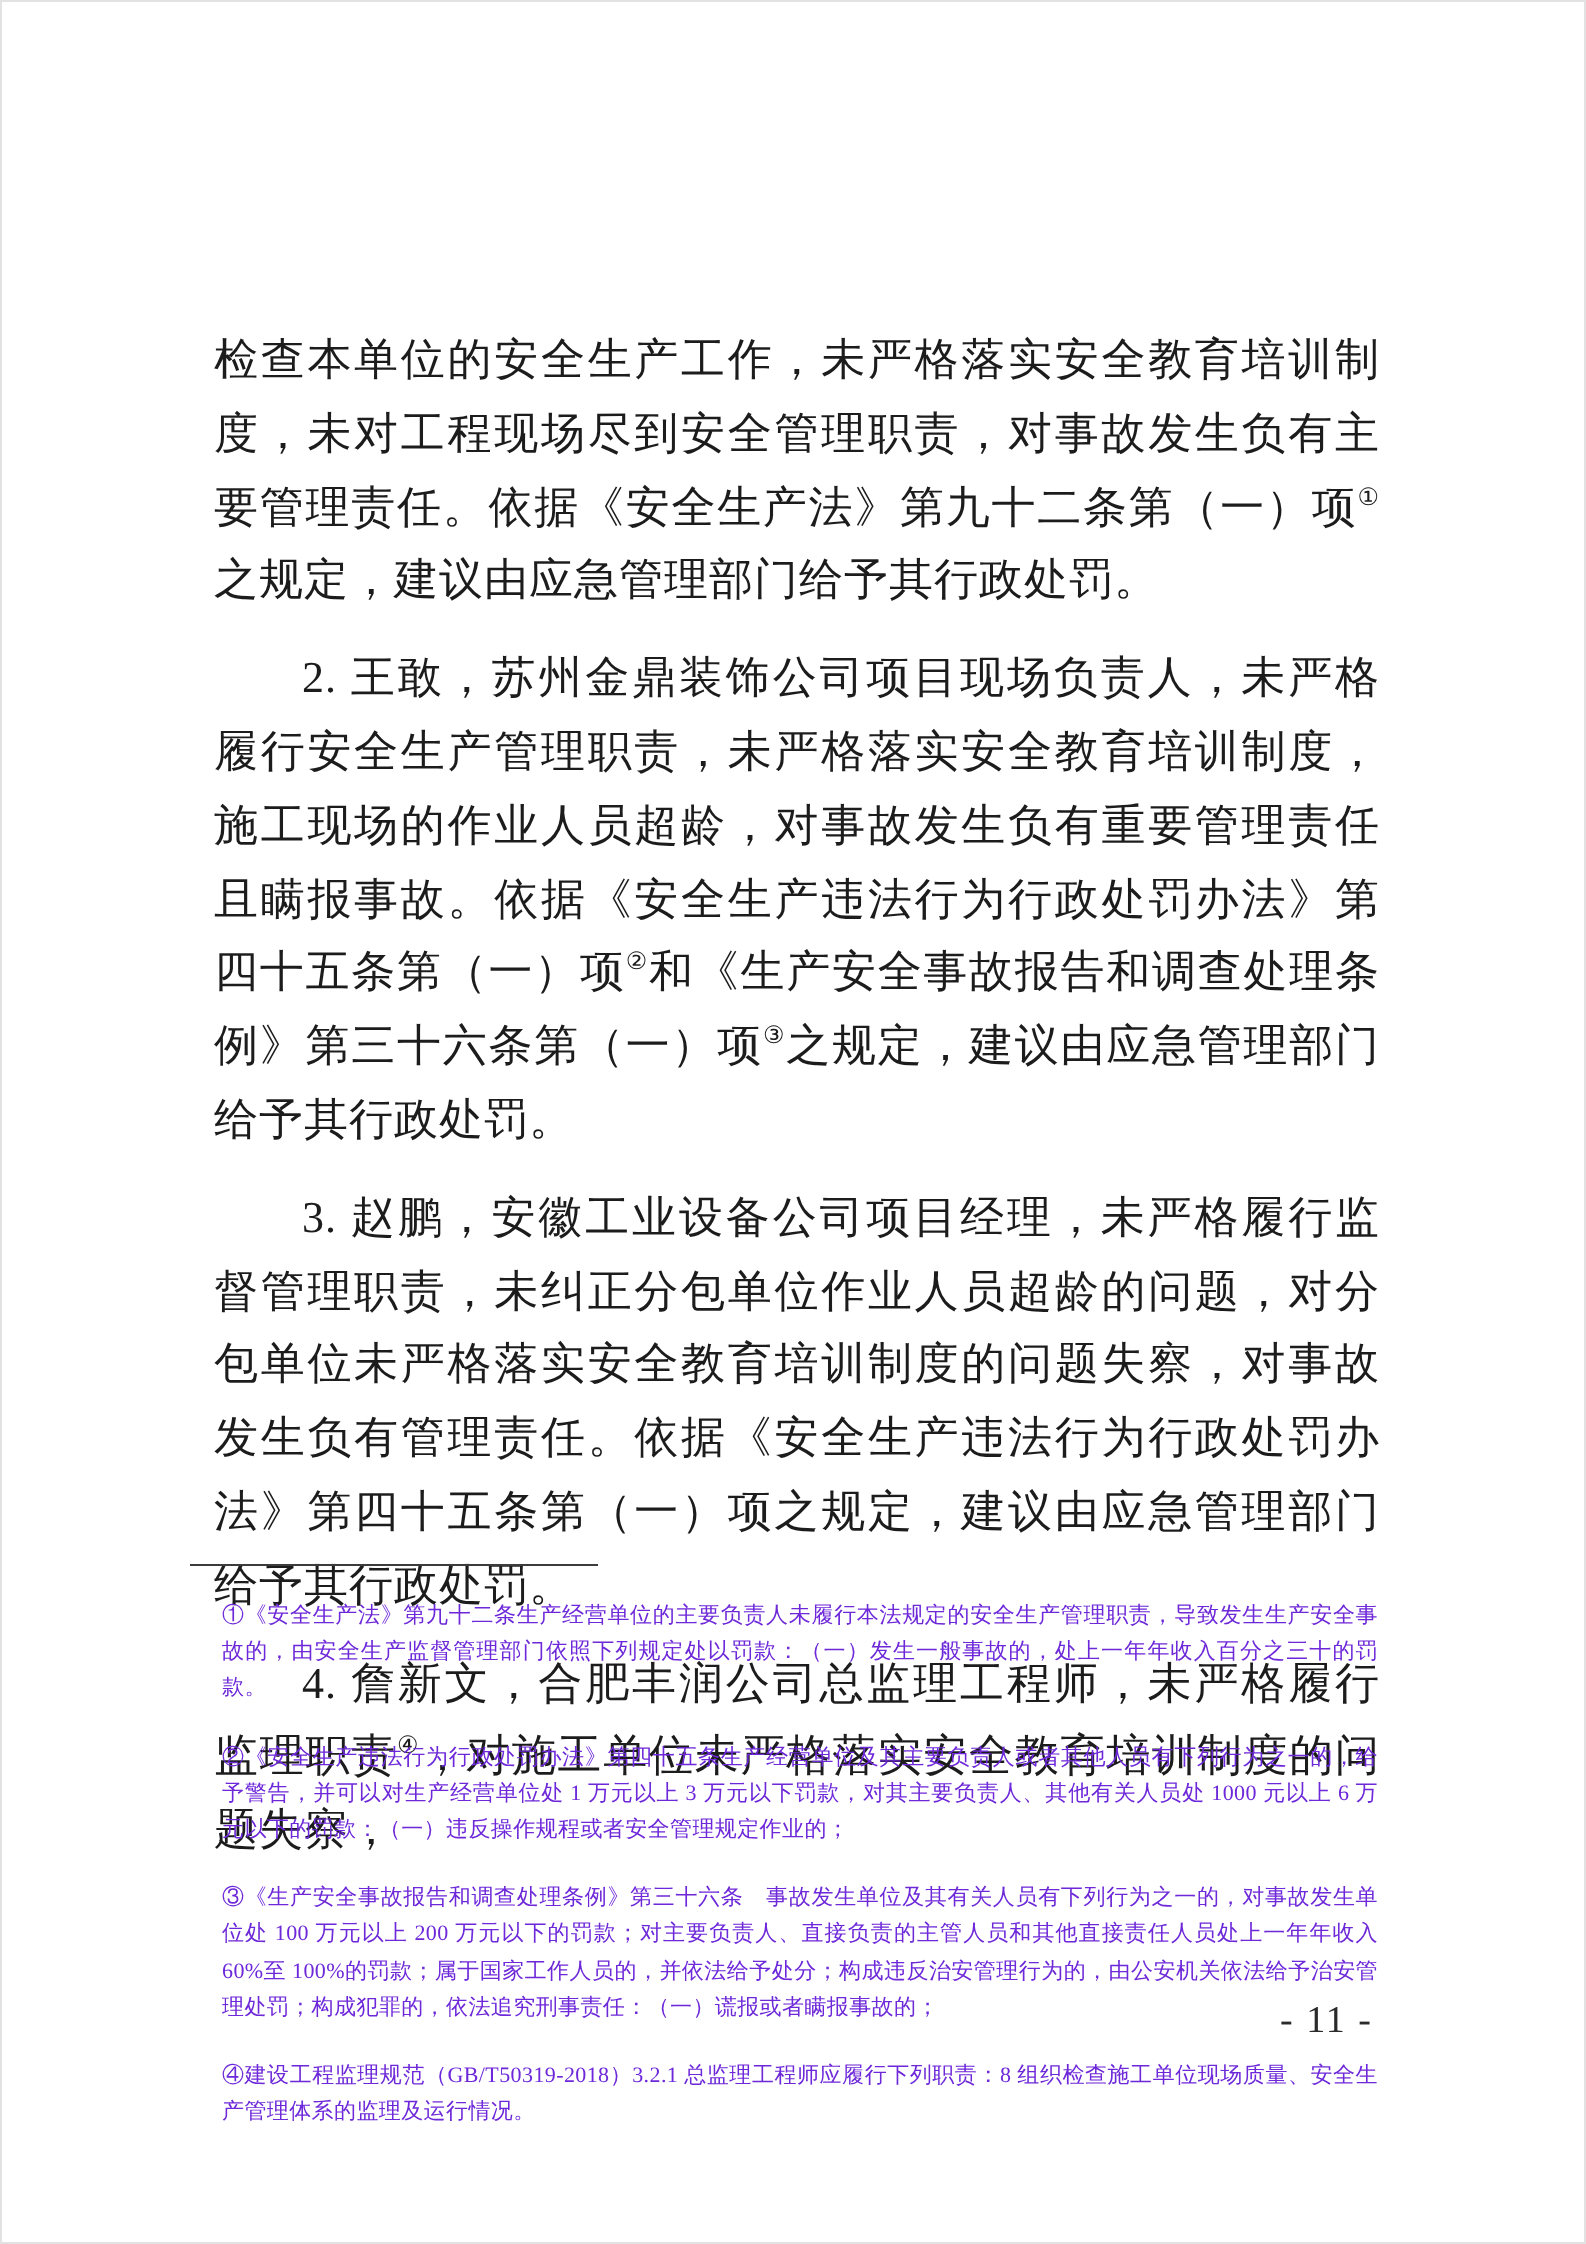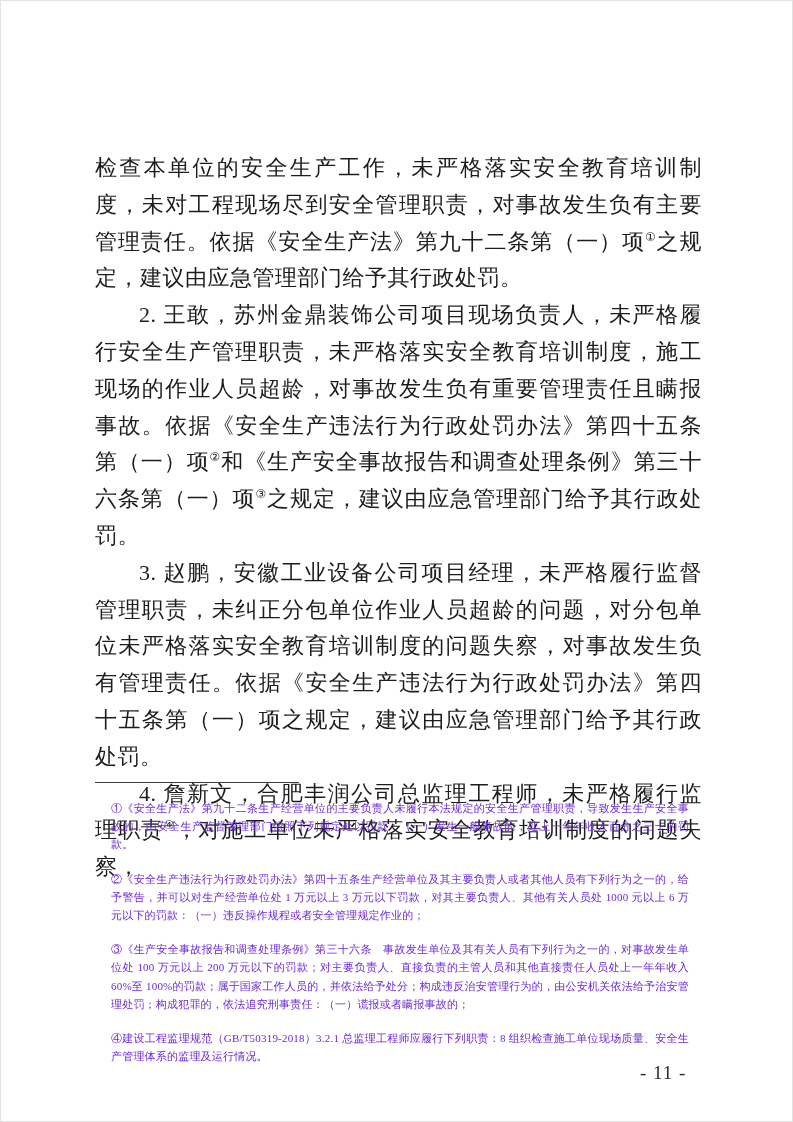--- a/index.html
+++ b/index.html
@@ -19,21 +19,21 @@
   .doc-body {
     position: absolute;
     left: 95px; top: 150px;
     width: 607px;
     font-size: 22px;
     line-height: 36.8px;
     color: #1c1c1c;
     text-align: justify;
   }
   .doc-body p {
-    margin: 0;
+    margin: 12px;
     letter-spacing: 0.5px;
   }
   .doc-body p.indent { text-indent: 2em; }
   .doc-body sup {
     font-size: 12px;
     line-height: 0;
     vertical-align: super;
   }
   .footnote-area {
     position: absolute;
@@ -49,21 +49,21 @@
   .footnote-area p {
     margin: 16px;
     font-size: 11px;
     line-height: 18.2px;
     color: #6d28d9;
     text-align: justify;
     letter-spacing: 0.2px;
   }
   .page-number {
     position: absolute;
-    left: 640px; top: 1062px;
+    left: 640px; top: 1000px;
     font-size: 19px;
     color: #2a2a2a;
     letter-spacing: 1px;
     white-space: nowrap;
   }
 </style>
 </head>
 <body>
 
 <div class="page-frame"></div>

